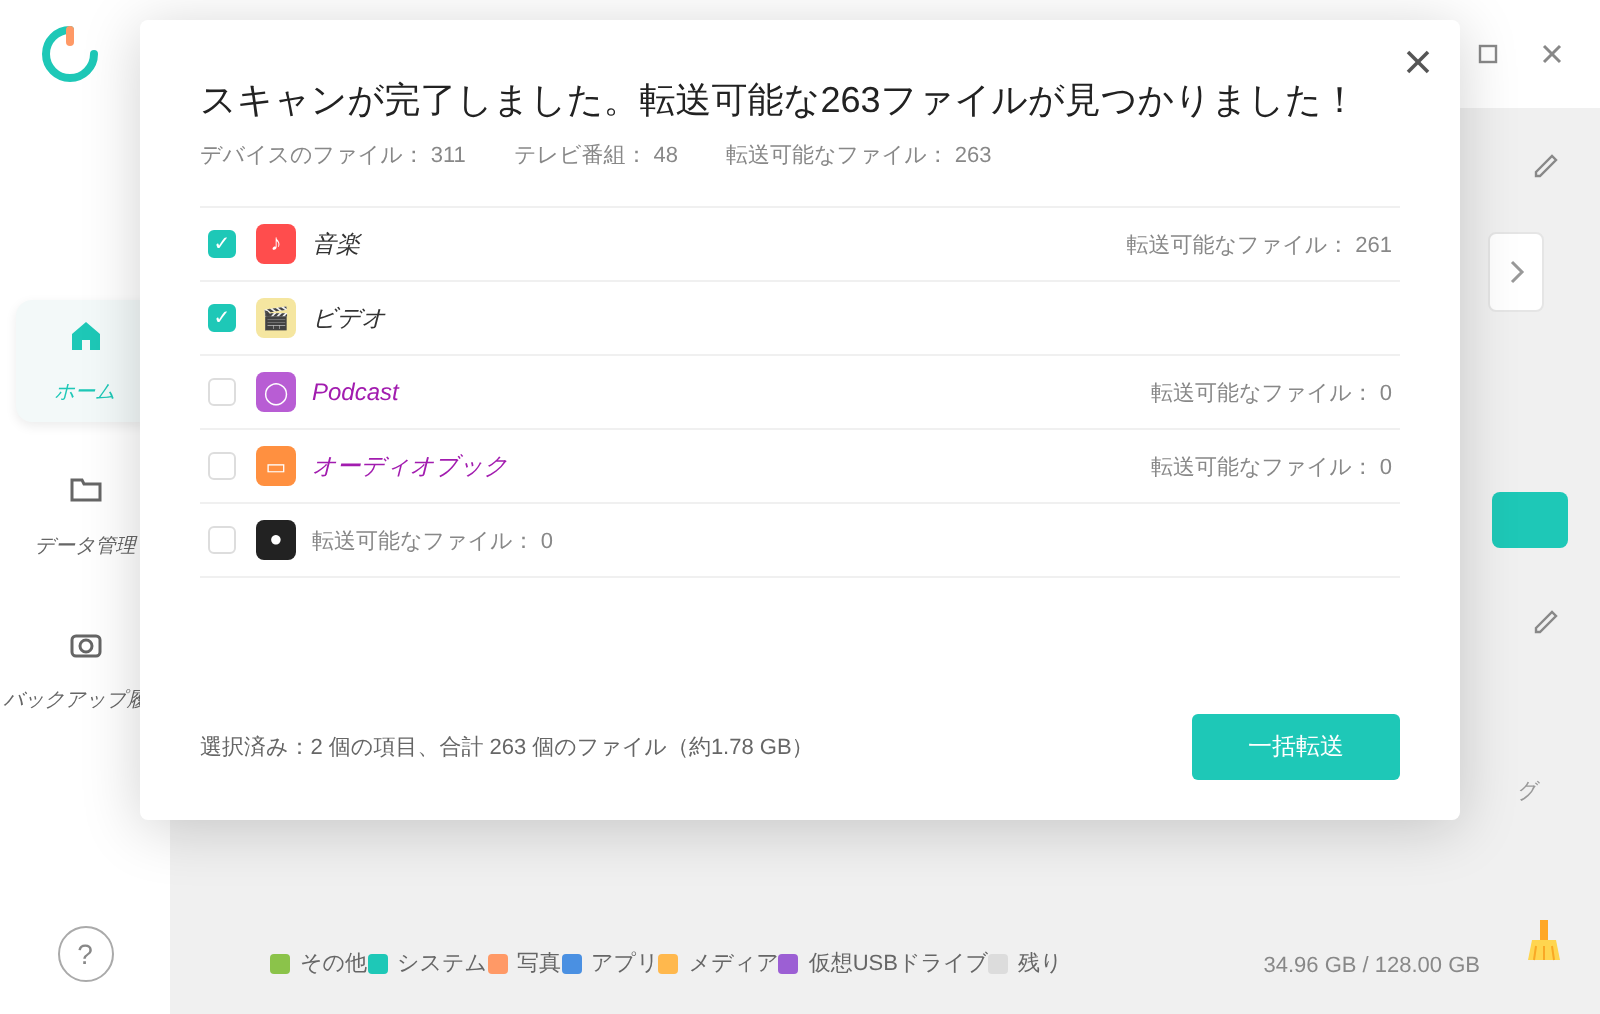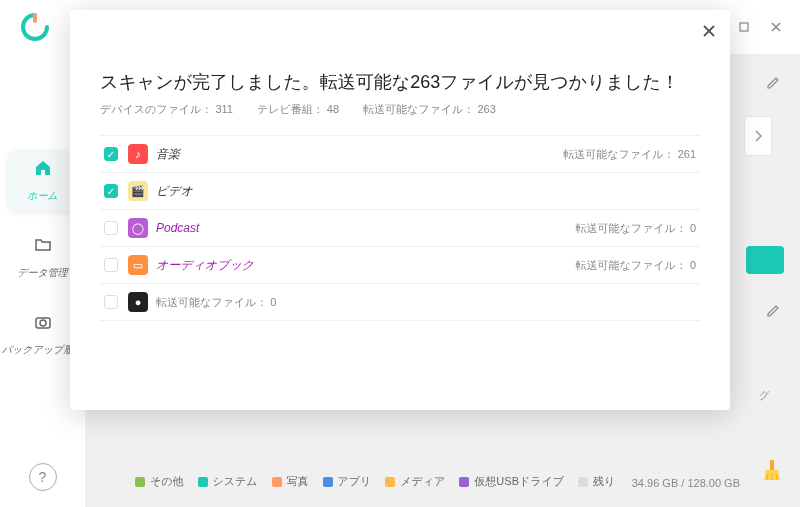--- a/index.html
+++ b/index.html
@@ -19,29 +19,29 @@
     .nav-item .label { font-size: 10px; white-space: nowrap; font-style: italic; }
     .help-btn { position: absolute; bottom: 16px; width: 28px; height: 28px; border: 1.5px solid #aaa; border-radius: 50%; display: flex; align-items: center; justify-content: center; color: #888; font-size: 14px; cursor: pointer; }
     
     .content { flex: 1; background: #f0f0f0; position: relative; padding: 12px; }
     .bg-chevron { position: absolute; right: 28px; top: 62px; width: 28px; height: 40px; background: #fff; border: 1px solid #e5e5e5; border-radius: 4px; display: flex; align-items: center; justify-content: center; color: #999; }
     .bg-teal-btn { position: absolute; right: 16px; top: 192px; width: 38px; height: 28px; background: #1ec8b7; border-radius: 4px; }
     .bg-pencil { position: absolute; right: 20px; color: #888; font-size: 14px; }
     .bg-clean-icon { position: absolute; right: 18px; bottom: 20px; font-size: 18px; }
     .bg-text-g { position: absolute; right: 30px; bottom: 104px; color: #999; font-size: 11px; }
     
-    .storage-legend { position: absolute; bottom: 18px; left: 50px; display: flex; align-items: center; gap: 14px; font-size: 11px; color: #666; }
+    .storage-legend { position: absolute; bottom: 18px; left: 50px; display: flex; align-items: center; font-size: 11px; color: #666; }
     .legend-item { display: flex; align-items: center; gap: 5px; }
     .swatch { width: 10px; height: 10px; border-radius: 2px; }
     .storage-text { position: absolute; bottom: 18px; right: 60px; font-size: 11px; color: #888; }
     
     .modal-overlay { position: absolute; inset: 0; display: flex; align-items: flex-start; justify-content: center; }
     .modal { margin-top: 10px; width: 660px; height: 400px; background: #fff; border-radius: 4px; box-shadow: 0 4px 30px rgba(0,0,0,0.18); padding: 28px 30px 20px; position: relative; display: flex; flex-direction: column; }
     .modal-close { position: absolute; top: 12px; right: 14px; font-size: 18px; color: #555; cursor: pointer; }
-    .modal-title { font-size: 18px; color: #222; font-weight: 400; margin-bottom: 8px; margin-top: 32px; }
+    .modal-title { font-size: 18px; color: #222; font-weight: 400; margin-bottom: 8px; }
     .modal-sub { font-size: 11px; color: #888; display: flex; gap: 24px; margin-bottom: 18px; }
     
     .file-list { flex: 1; }
     .file-row { display: flex; align-items: center; padding: 8px 4px; border-bottom: 1px solid #f0f0f0; }
     .file-row:first-child { border-top: 1px solid #f0f0f0; }
     .chk { width: 14px; height: 14px; border: 1.5px solid #ddd; border-radius: 3px; margin-right: 10px; flex-shrink: 0; display: flex; align-items: center; justify-content: center; }
     .chk.checked { background: #1ec8b7; border-color: #1ec8b7; color: #fff; font-size: 10px; }
     .file-icon { width: 20px; height: 20px; border-radius: 4px; margin-right: 8px; display: flex; align-items: center; justify-content: center; font-size: 11px; color: #fff; }
     .file-label { flex: 1; font-size: 12px; color: #333; font-style: italic; }
     .file-row.disabled .file-label { color: #a21caf; }
@@ -222,14 +222,18 @@
     <span class="file-icon" style="background:#ff9040">▭</span>
     <span class="file-label">オーディオブック</span>
     <span class="file-count">転送可能なファイル： 0</span>
         </div>
         <div class="file-row disabled">
     <span class="chk "></span>
     <span class="file-icon" style="background:#222222">●</span>
     <span class="file-count">転送可能なファイル： 0</span>
         </div>
       </div>
+    <div class="modal-footer">
+      <div class="summary">選択済み：2 個の項目、合計 263 個のファイル（約1.78 GB）</div>
+      <button class="transfer-btn">一括転送</button>
+    </div>
   </div>
 </div>
 
 </body></html>

